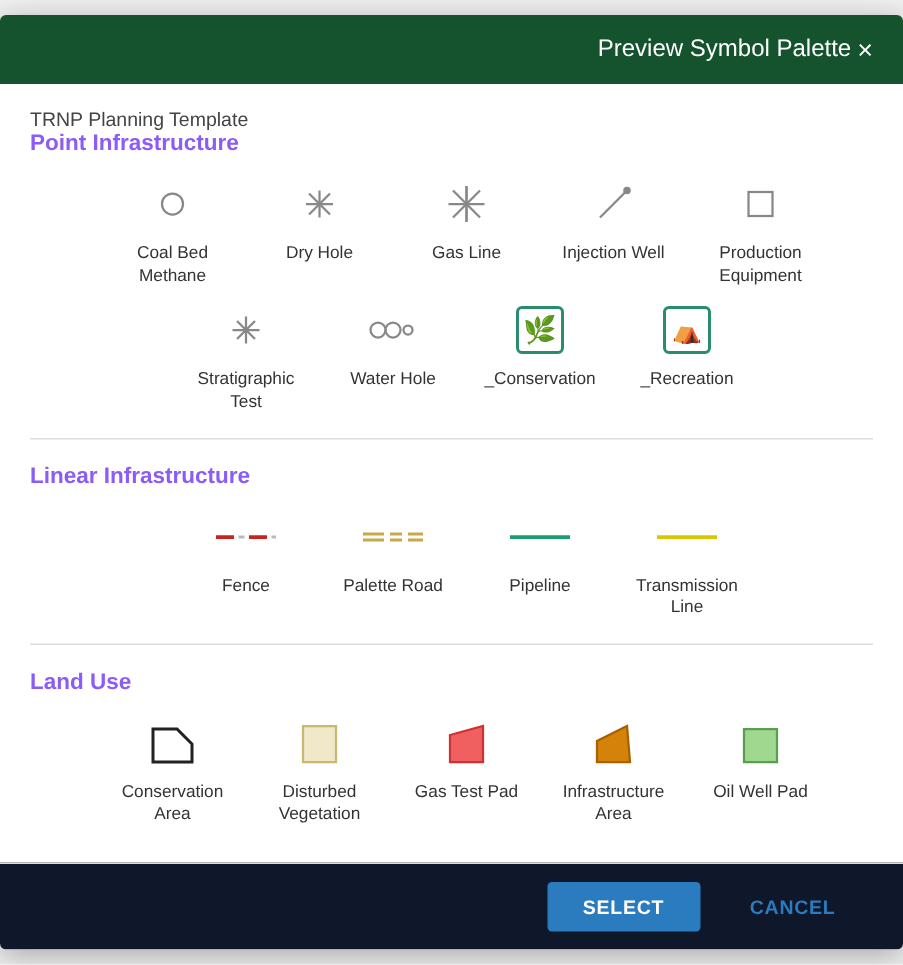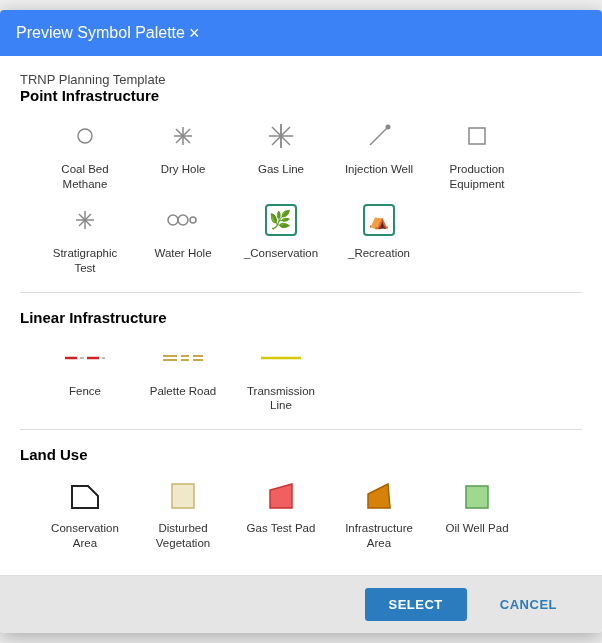--- a/index.html
+++ b/index.html
@@ -9,25 +9,25 @@
       width: 602px;
       background: #fff;
       border-radius: 4px;
       box-shadow: 0 4px 20px rgba(0,0,0,0.3);
       overflow: hidden;
       display: flex;
       flex-direction: column;
     }
 
     .dialog-header {
-      background: #3b82f6;
+      background: #14532d;
       color: white;
       padding: 12px 16px;
       display: flex;
-      justify-content: flex-start;
+      justify-content: flex-end;
       align-items: center;
     }
 
     .dialog-title {
       font-size: 16px;
       font-weight: 400;
       color: white;
     }
 
     .close-btn {
@@ -47,36 +47,37 @@
     }
 
     .template-name {
       font-size: 13px;
       color: #444;
     }
 
     .section-title {
       font-size: 15px;
       font-weight: 600;
-      color: #000000;
+      color: #8b5cf6;
       margin-bottom: 12px;
     }
 
     .section-divider {
       border: none;
       border-top: 1px solid #ddd;
       margin: 16px 0;
     }
 
     .symbol-grid {
       display: flex;
       flex-wrap: wrap;
       gap: 8px;
       margin-bottom: 8px;
       padding-left: 20px;
+      justify-content: center;
     }
 
     .symbol-item {
       display: flex;
       flex-direction: column;
       align-items: center;
       width: 90px;
       text-align: center;
       gap: 6px;
     }
@@ -94,21 +95,21 @@
       color: #333;
       line-height: 1.3;
     }
 
     .dialog-footer {
       padding: 12px 20px;
       display: flex;
       justify-content: flex-end;
       gap: 8px;
       border-top: 1px solid #ddd;
-      background: #e5e5e5;
+      background: #0f172a;
     }
 
     .btn {
       padding: 8px 24px;
       border: none;
       border-radius: 3px;
       font-size: 13px;
       font-weight: 600;
       cursor: pointer;
       letter-spacing: 0.5px;
@@ -264,20 +265,28 @@
             <line x1="30" y1="5" x2="44" y2="5" stroke="#c8a84b" stroke-width="2"></line>
             <line x1="0" y1="9" x2="14" y2="9" stroke="#c8a84b" stroke-width="2"></line>
             <line x1="18" y1="9" x2="26" y2="9" stroke="#c8a84b" stroke-width="2"></line>
             <line x1="30" y1="9" x2="44" y2="9" stroke="#c8a84b" stroke-width="2"></line>
           </svg>
         </div>
         <span class="symbol-label">Palette Road</span>
       </div>
 
 
+      <div class="symbol-item">
+        <div class="symbol-icon">
+          <svg width="44" height="10">
+            <line x1="0" y1="5" x2="44" y2="5" stroke="#1a9e6e" stroke-width="2.5"></line>
+          </svg>
+        </div>
+        <span class="symbol-label">Pipeline</span>
+      </div>
 
       <div class="symbol-item">
         <div class="symbol-icon">
           <svg width="44" height="10">
             <line x1="0" y1="5" x2="44" y2="5" stroke="#d4c800" stroke-width="2.5"></line>
           </svg>
         </div>
         <span class="symbol-label">Transmission<br>Line</span>
       </div>
 

